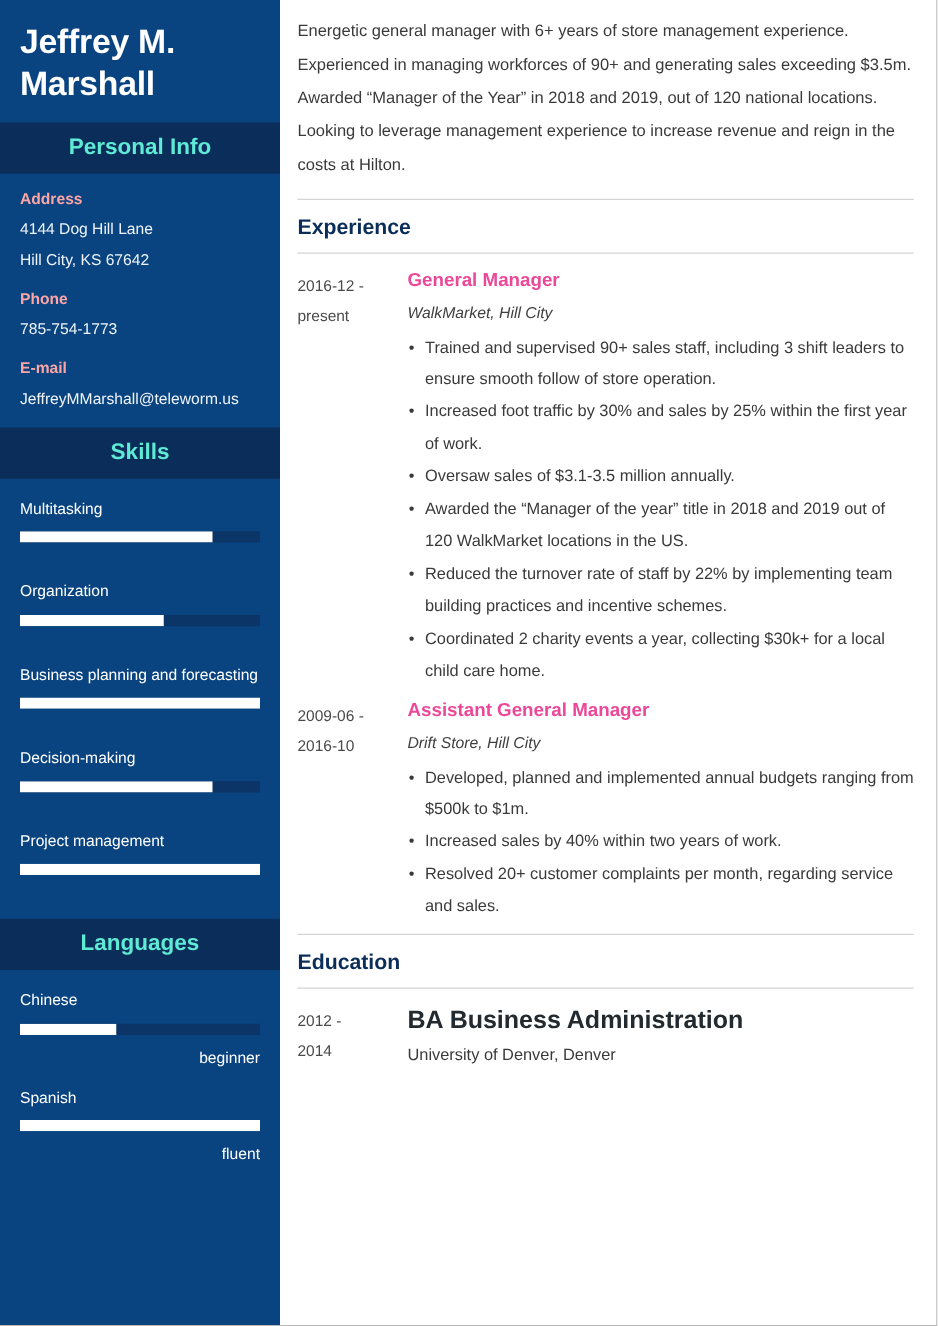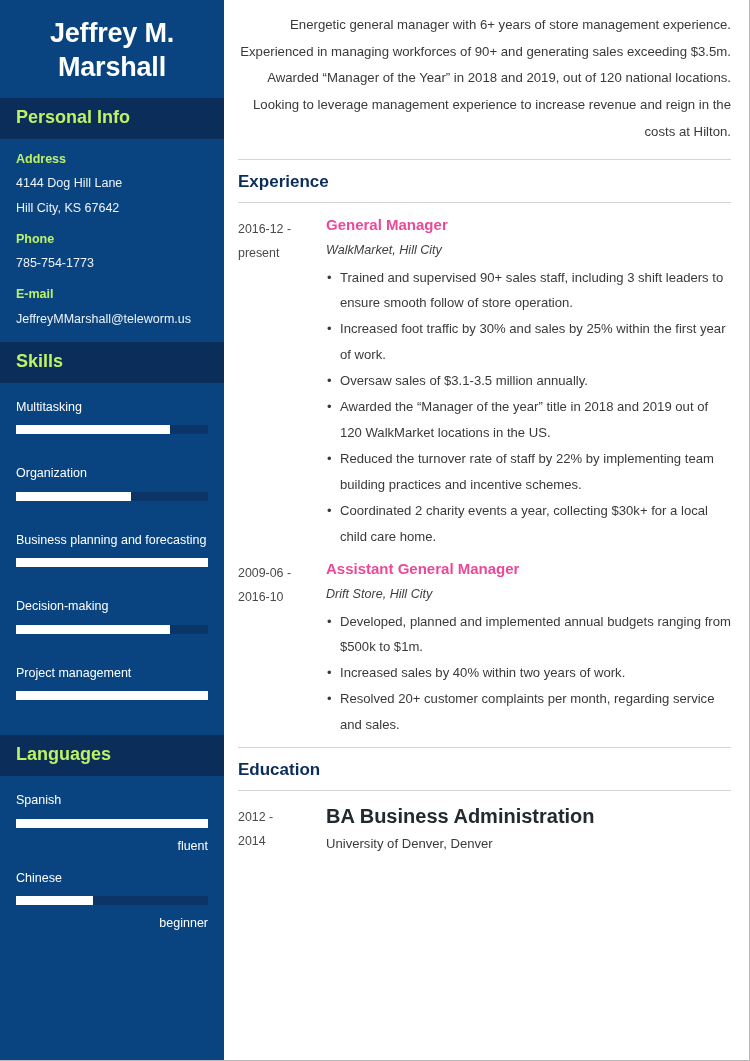--- a/index.html
+++ b/index.html
@@ -35,41 +35,41 @@
   }
   .name-block {
     padding: 16px 16px 14px 16px;
   }
   .name-line {
     font-size: 27px;
     font-weight: bold;
     line-height: 1.26;
     letter-spacing: -0.2px;
     color: #ffffff;
-    text-align: center;
   }
   .side-head-band {
     background: #0b2d59;
     padding: 9px 16px 10px 16px;
     box-sizing: border-box;
   }
   .side-head-text {
     font-size: 18px;
     font-weight: bold;
-    color: #bef264;
+    color: #5eead4;
     line-height: 1.2;
+    text-align: center;
   }
   .side-body {
     padding: 14px 16px 6px 16px;
     box-sizing: border-box;
   }
   .info-label {
     font-size: 12.5px;
     font-weight: bold;
-    color: #bef264;
+    color: #fca5a5;
     margin-bottom: 10px;
     line-height: 1.1;
   }
   .info-value {
     font-size: 12.5px;
     color: #eef3f8;
     line-height: 1.25;
     margin-bottom: 9px;
   }
   .info-value.last { margin-bottom: 16px; }
@@ -107,21 +107,21 @@
     flex: 1 1 auto;
     box-sizing: border-box;
     padding: 12px 18px 0 14px;
     min-width: 0;
   }
   .summary {
     font-size: 13.2px;
     color: #3a3a3a;
     line-height: 2.02;
     margin: 0 0 14px 0;
-    text-align: right;
+    text-align: left;
   }
   .sec {
     margin-bottom: 0;
   }
   .sec-title {
     font-size: 17px;
     font-weight: bold;
     color: #0b2d59;
     border-top: 1px solid #d4d4d4;
     padding-top: 12px;
@@ -255,32 +255,32 @@
             <div class="bar-fill" style="width: 100%;"></div>
           </div>
         </div>
       </div>
 
     <div class="side-head-band">
       <div class="side-head-text">Languages</div>
     </div>
     <div class="side-body" id="languages-body">
         <div class="lang-row">
+          <div class="skill-name">Chinese</div>
+          <div class="bar-track">
+            <div class="bar-fill" style="width: 40%;"></div>
+          </div>
+          <div class="lang-level">beginner</div>
+        </div>
+        <div class="lang-row">
           <div class="skill-name">Spanish</div>
           <div class="bar-track">
             <div class="bar-fill" style="width: 100%;"></div>
           </div>
           <div class="lang-level">fluent</div>
-        </div>
-        <div class="lang-row">
-          <div class="skill-name">Chinese</div>
-          <div class="bar-track">
-            <div class="bar-fill" style="width: 40%;"></div>
-          </div>
-          <div class="lang-level">beginner</div>
         </div>
       </div>
 
   </aside>
 
   <main id="main">
 
     <p class="summary">Energetic general manager with 6+ years of store management experience. Experienced in managing workforces of 90+ and generating sales exceeding $3.5m. Awarded “Manager of the Year” in 2018 and 2019, out of 120 national locations. Looking to leverage management experience to increase revenue and reign in the costs at Hilton.</p>
 
     <section class="sec">

